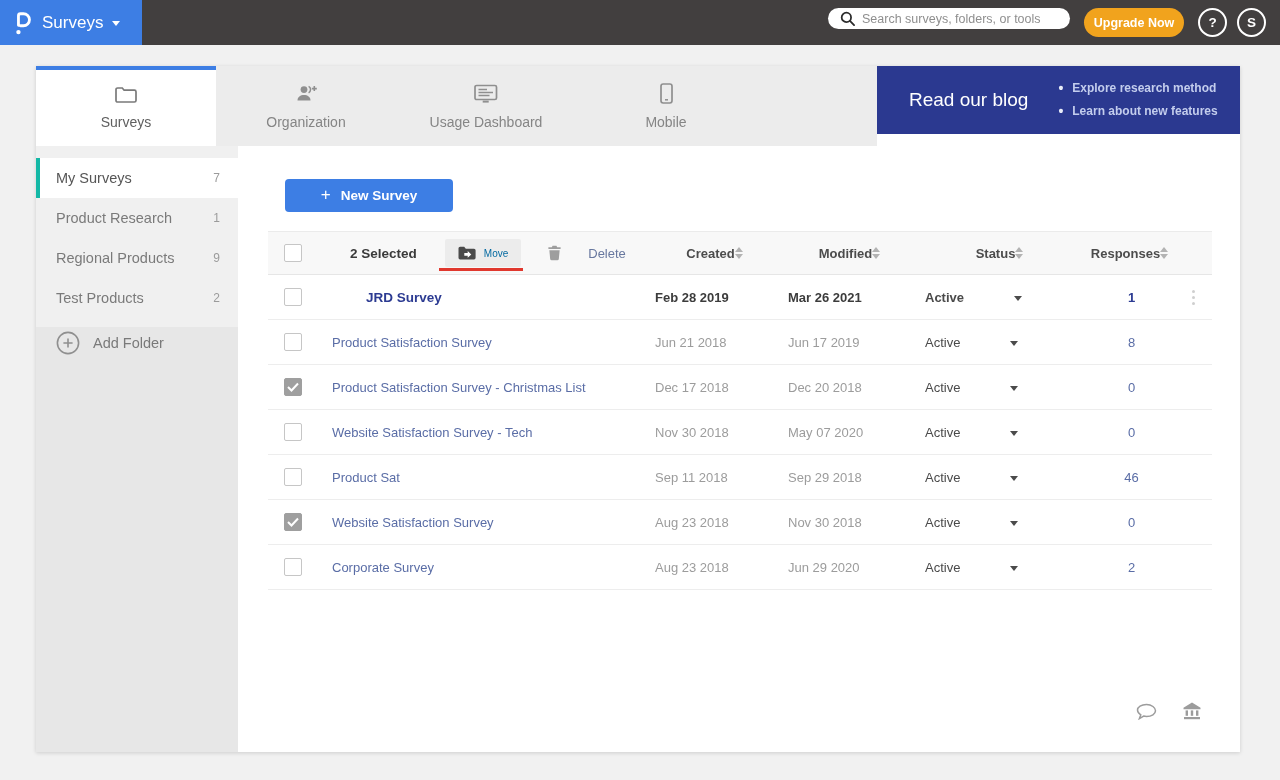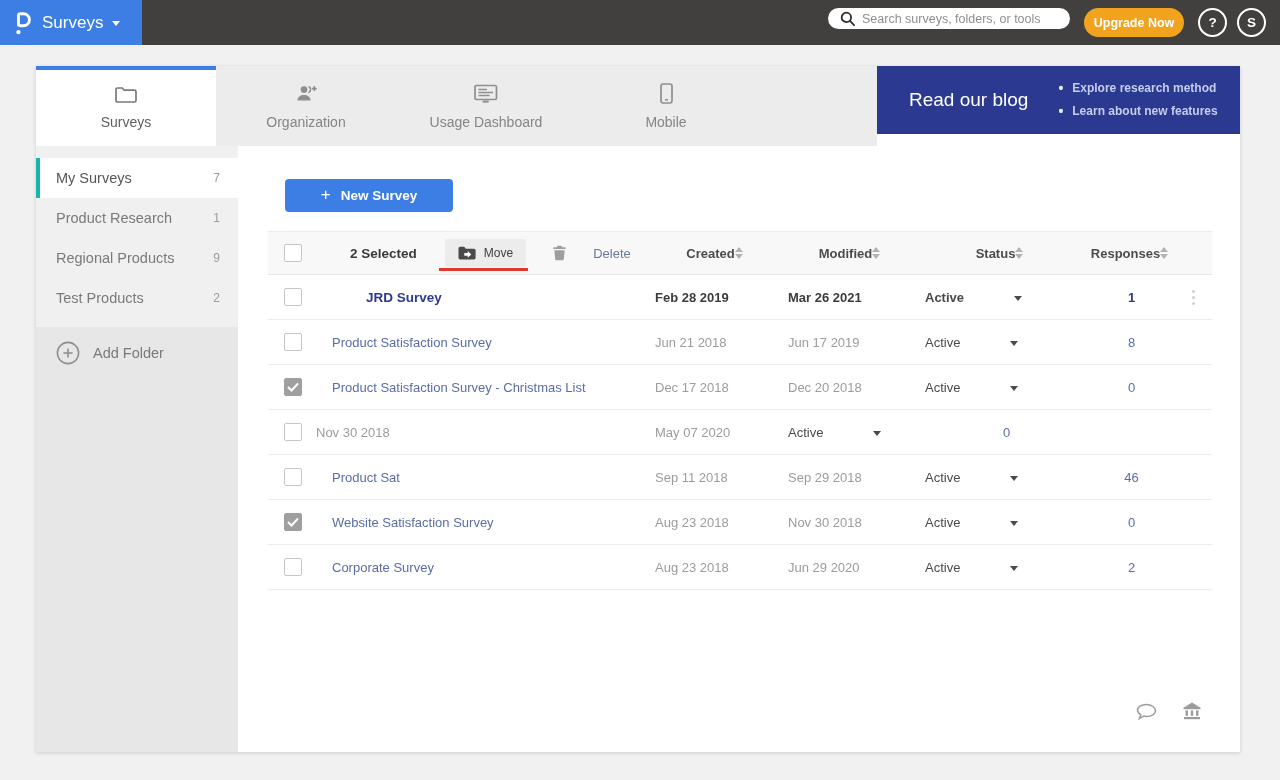--- a/index.html
+++ b/index.html
@@ -51,39 +51,39 @@
   .banner-bullets li::before { content:"•"; color:#e8ecf8; font-size:14px; }
   
   .sidebar { position:absolute; left:0; top:80px; width:202px; bottom:0; background:#f0f0f0; }
   .folder-list { padding-top:12px; }
   .folder-item { height:40px; display:flex; align-items:center; padding:0 18px 0 20px; cursor:pointer; }
   .folder-item .f-label { font-size:14.5px; color:#7a7a7a; }
   .folder-item .f-count { margin-left:auto; font-size:12px; color:#9b9b9b; }
   .folder-item.active { background:#fff; border-left:4px solid #14b8a6; padding-left:16px; }
   .folder-item.active .f-label { color:#565656; }
   .add-folder-section { position:absolute; left:0; right:0; top:181px; bottom:0; background:#e7e7e7; }
-  .add-folder { margin-top:14px; display:flex; align-items:center; padding-left:20px; gap:13px;
+  .add-folder { margin-top:4px; display:flex; align-items:center; padding-left:20px; gap:13px;
                 cursor:pointer; color:#8f8f8f; }
   .add-folder .af-label { font-size:14.5px; color:#7a7a7a; }
   
   .main { position:absolute; left:202px; top:80px; right:0; bottom:0; background:#fff; }
   .new-survey-btn { position:absolute; left:47px; top:33px; width:168px; height:33px; background:#3d7ee4;
                     border-radius:4px; display:flex; align-items:center; justify-content:center; gap:10px;
                     color:#fff; cursor:pointer; }
   .new-survey-btn .plus { font-size:17px; font-weight:400; margin-top:-1px; }
   .new-survey-btn .ns-label { font-size:13.5px; font-weight:700; }
   
   .table { position:absolute; left:30px; top:85px; width:944px; }
   .grid-cols { display:grid; grid-template-columns:48px 339px 133px 137px 163px 87px 37px; align-items:center; }
   .thead { height:44px; background:#f8f8f8; border-top:1px solid #ebebeb; border-bottom:1px solid #e6e6e6; }
   .bulk { grid-column:2; display:flex; align-items:center; }
   .sel-count { margin-left:34px; font-size:13.5px; font-weight:700; color:#3a3a3a; }
   .move-btn { margin-left:28px; position:relative; display:flex; align-items:center; gap:8px;
               background:#ececec; padding:7px 13px; border-radius:2px; cursor:pointer; }
-  .move-btn .m-label { font-size:12px; color:#404040; }
+  .move-btn .m-label { font-size:10px; color:#0369a1; }
   .move-underline { position:absolute; left:-6px; right:-2px; bottom:-4px; height:3px; background:#e0382e; }
   .delete-btn { margin-left:26px; display:flex; align-items:center; gap:26px; cursor:pointer;text-align:center; }
   .delete-btn .d-label { font-size:13px; color:#68789f; }
   .th { display:flex; justify-content:center; align-items:center; padding-right:14px; cursor:pointer; }
   .th .th-label { font-size:13px; font-weight:700; color:#4c4c4c; }
   .th.th-resp { padding-right:4px; }
   .sort { display:flex; flex-direction:column; gap:2px; }
   .sort i { display:block; width:0; height:0; border-left:4px solid transparent; border-right:4px solid transparent; }
   .sort .up { border-bottom:5px solid #b3b3b3; }
   .sort .down { border-top:5px solid #b3b3b3; }
@@ -358,20 +358,21 @@
       
     </div>
   </div>
 
   <div class="trow grid-cols">
     <div class="c-check">
       <span class="checkbox">
         
       </span>
     </div>
+    <div class="c-name"><a class="sname">Website Satisfaction Survey - Tech</a></div>
     <div class="c-date created">Nov 30 2018</div>
     <div class="c-date modified">May 07 2020</div>
     <div class="c-status">
       <span class="status-label">Active</span>
       <span class="caret"></span>
     </div>
     <div class="c-resp">0</div>
     <div class="c-kebab">
       
     </div>

